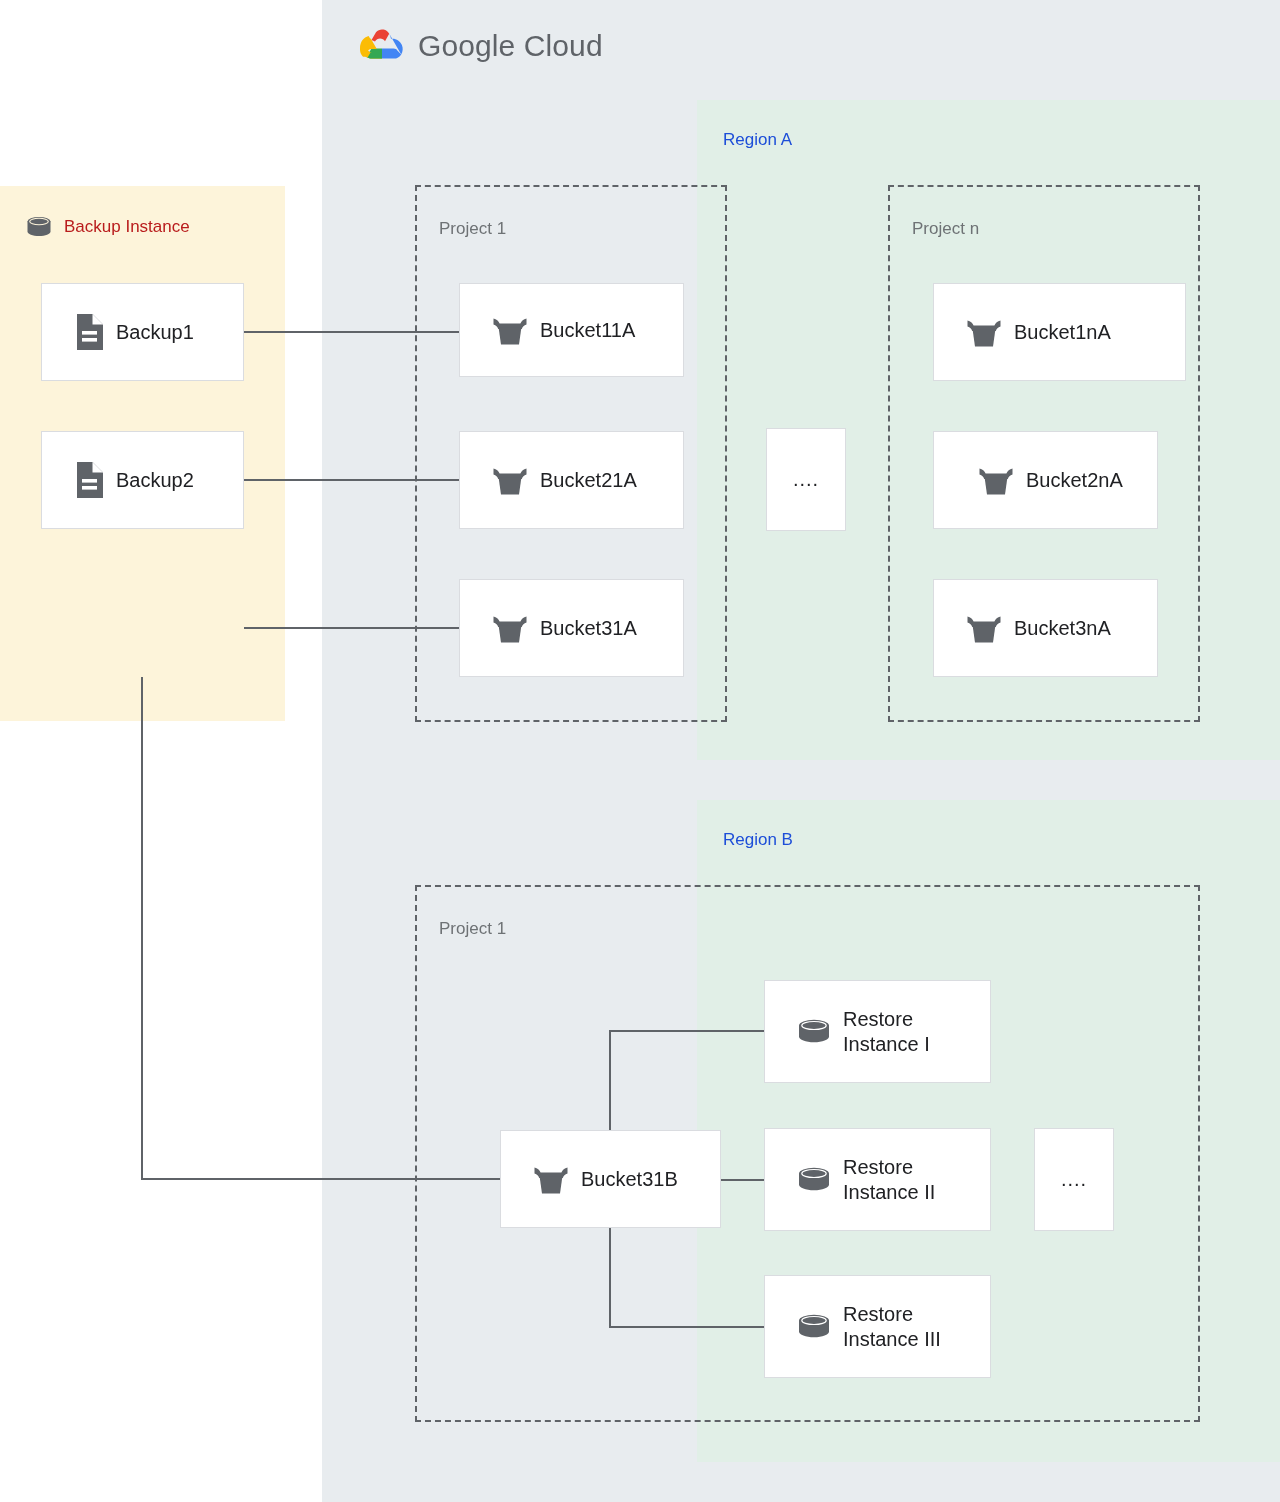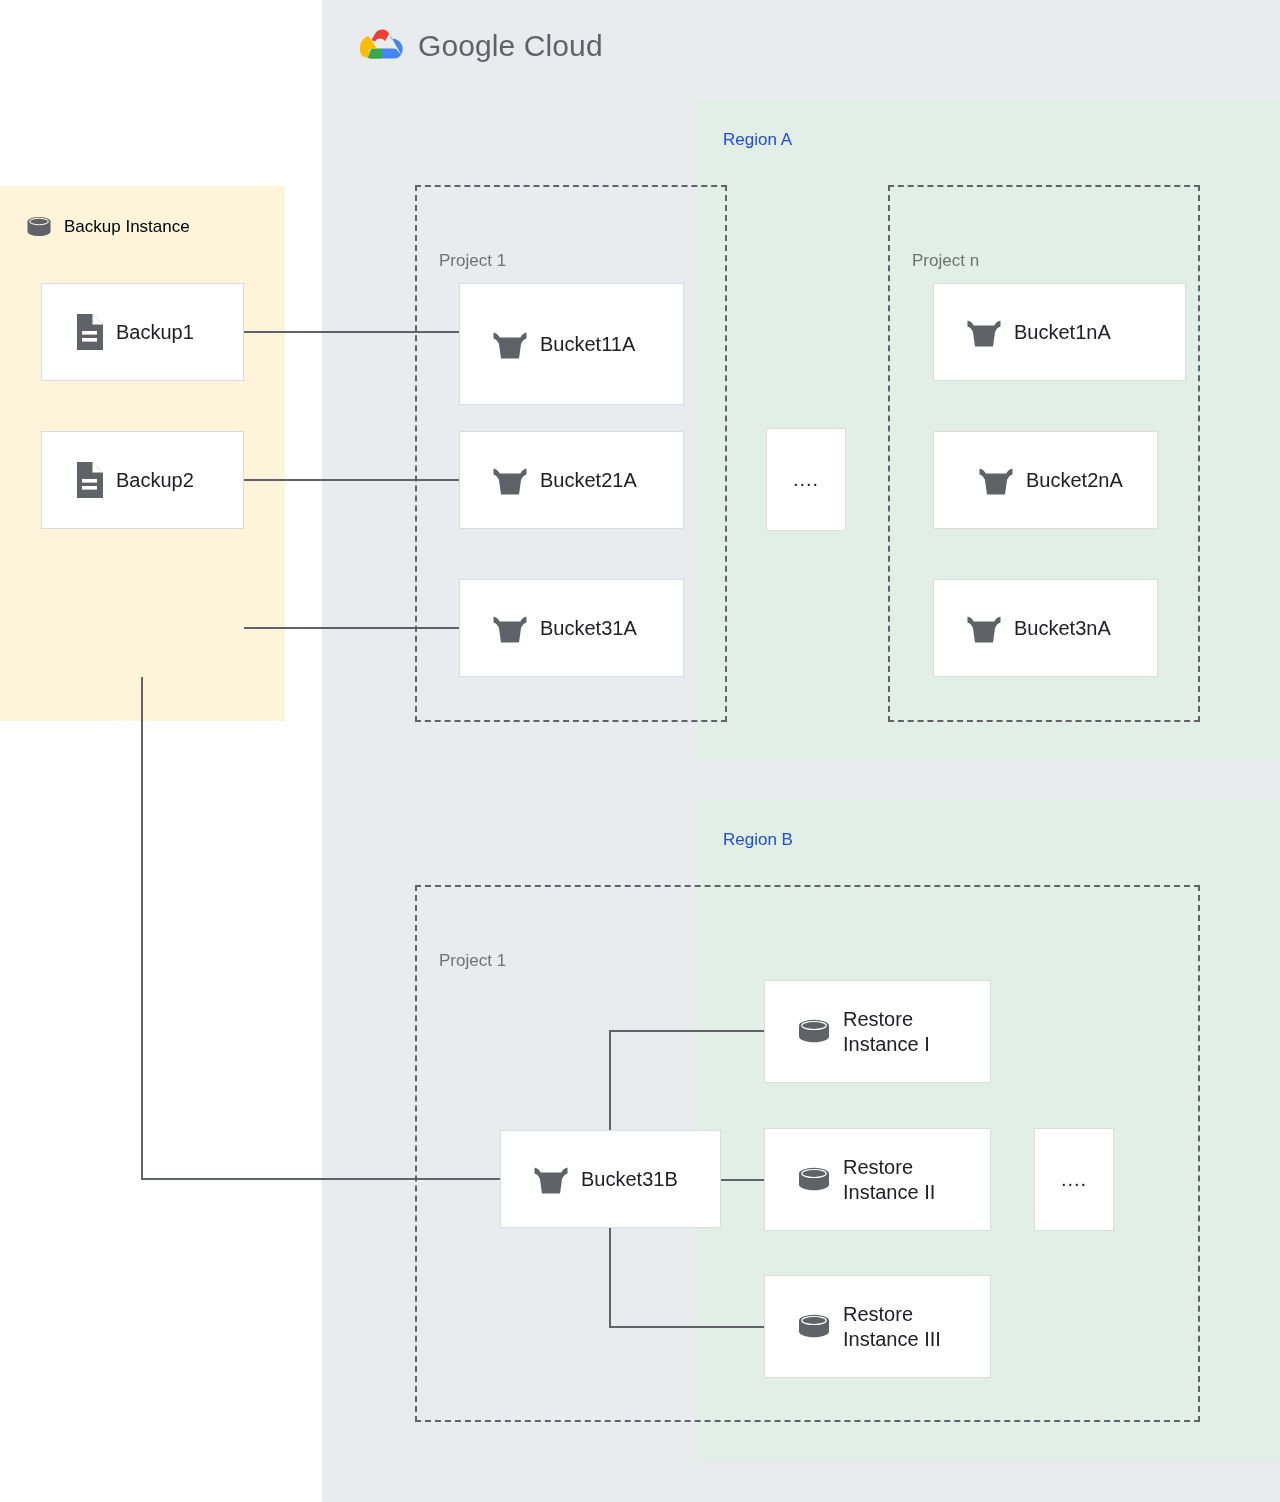--- a/index.html
+++ b/index.html
@@ -54,38 +54,37 @@
     border: 2px dashed #5f6368;
   }
   #project-1a { left: 415px; top: 185px; width: 312px; height: 537px; }
   #project-na { left: 888px; top: 185px; width: 312px; height: 537px; }
   #project-1b { left: 415px; top: 885px; width: 785px; height: 537px; }
   .project-label {
     position: absolute;
     left: 22px; top: 32px;
     font-size: 17px;
     color: #6e7275;
-    margin-top: 32px;
   }
 
   
   #backup-instance {
     position: absolute;
     left: 0px; top: 186px;
     width: 285px; height: 535px;
     background: #fdf4da;
   }
   .bi-header {
     position: absolute;
     left: 26px; top: 30px;
     display: flex; align-items: center; gap: 12px;
   }
   .bi-header .bi-title {
     font-size: 17px;
-    color: #000000;
+    color: #b91c1c;
     white-space: nowrap;
   }
 
   
   .card {
     position: absolute;
     background: #ffffff;
     border: 1px solid #dadce0;
     display: flex;
     align-items: center;
@@ -102,21 +101,21 @@
     justify-content: center;
     padding-left: 0;
   }
   .card.ellipsis .card-label {
     font-size: 20px;
     letter-spacing: 1px;
     color: #202124;
   }
 
   
-  #card-bucket11a { left: 459px; top: 283px; width: 225px; height: 122px; }
+  #card-bucket11a { left: 459px; top: 283px; width: 225px; height: 94px; }
   #card-bucket21a { left: 459px; top: 431px; width: 225px; height: 98px; }
   #card-bucket31a { left: 459px; top: 579px; width: 225px; height: 98px; }
   
   #card-ellipsis-a { left: 766px; top: 428px; width: 80px; height: 103px; }
   
   #card-bucket1na { left: 933px; top: 283px; width: 253px; height: 98px; }
   #card-bucket2na { left: 933px; top: 431px; width: 225px; height: 98px; padding-left: 44px; }
   #card-bucket3na { left: 933px; top: 579px; width: 225px; height: 98px; }
   
   #card-backup1 { left: 41px; top: 283px; width: 203px; height: 98px; }

